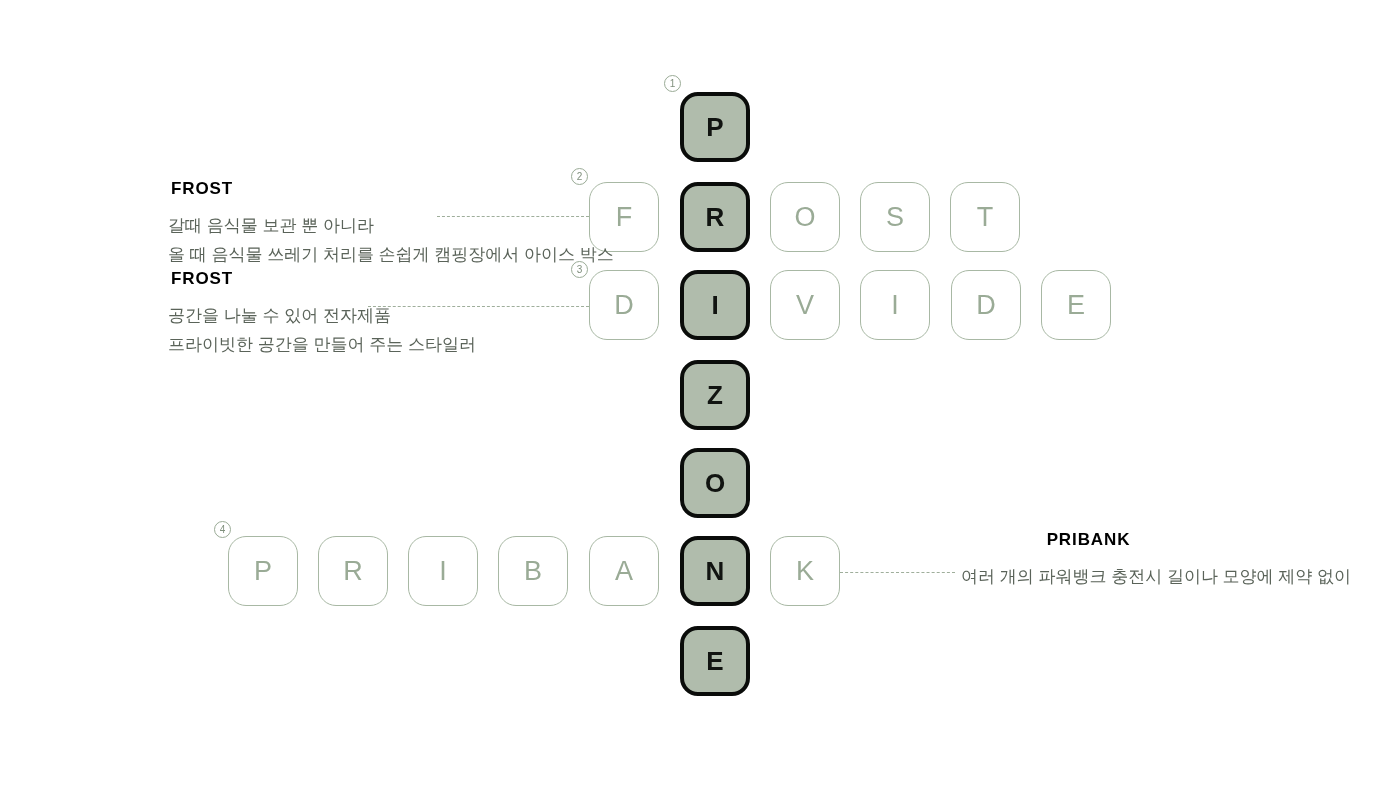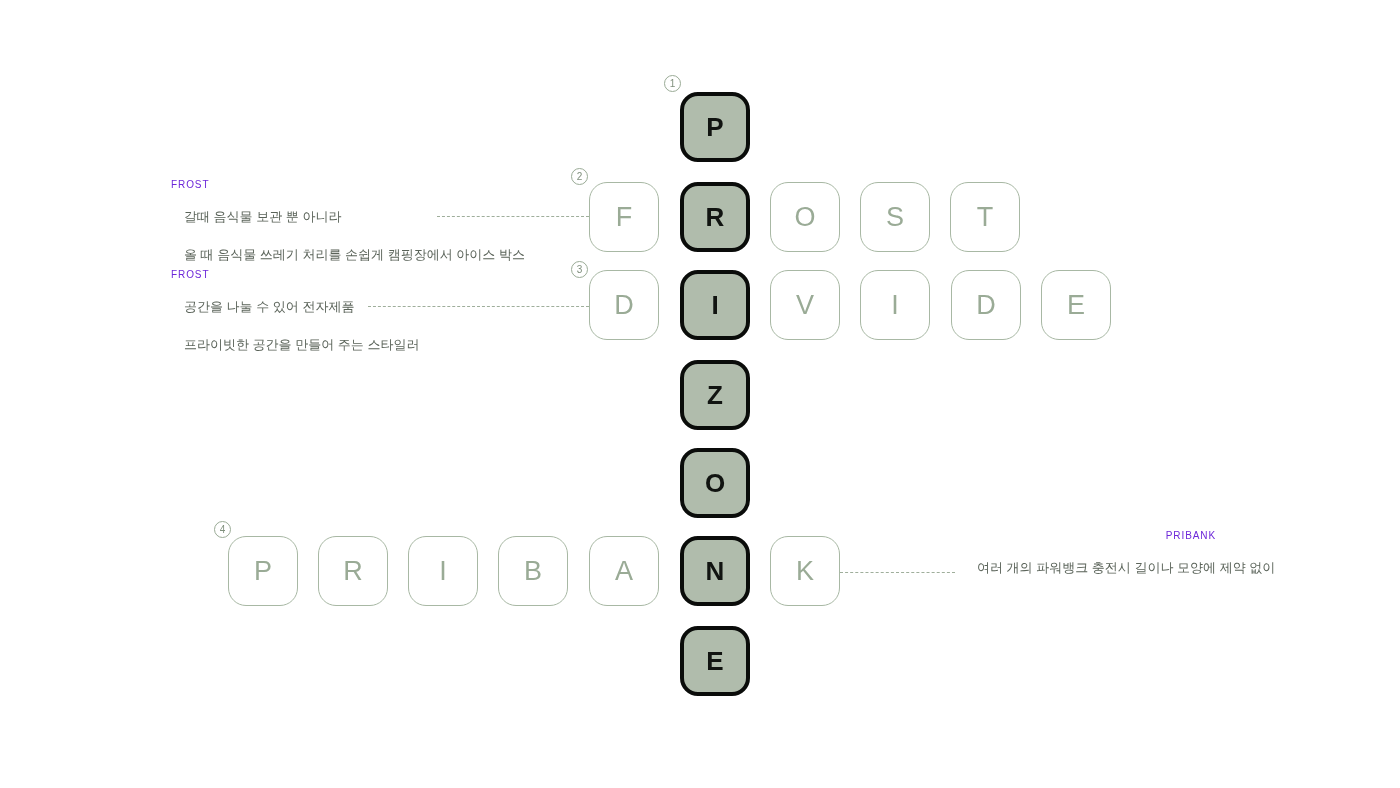--- a/index.html
+++ b/index.html
@@ -83,36 +83,36 @@
   }
 
   
   .label-block {
     position: absolute;
   }
   .label-block.right-align {
     text-align: right;
   }
   .label-title {
-    color: #6d28d9;
-    font-size: 10px;
-    font-weight: 400;
+    color: #000000;
+    font-size: 17px;
+    font-weight: 700;
     letter-spacing: 0.9px;
     margin: 0 0 12px 3px;
     white-space: nowrap;
   }
   .label-block.right-align .label-title {
     margin: 0 3px 12px 0;
   }
   .label-desc {
     color: #5a6359;
-    font-size: 13px;
+    font-size: 17px;
     line-height: 1.72;
     white-space: nowrap;
-    margin: 16px;
+    margin: 0;
   }
 </style>
 </head>
 <body>
 
 <div id="stage">
   <div id="connectors-layer">
       <div class="connector" style="left: 437px; top: 216px; width: 152px;"></div>
       <div class="connector" style="left: 368px; top: 306px; width: 221px;"></div>
       <div class="connector" style="left: 840px; top: 572px; width: 115px;"></div>
@@ -195,18 +195,18 @@
       <div class="label-block" style="left: 168px; top: 179px;">
         <div class="label-title">FROST</div>
         <div class="label-desc">갈때 음식물 보관 뿐 아니라</div>
         <div class="label-desc">올 때 음식물 쓰레기 처리를 손쉽게 캠핑장에서 아이스 박스</div>
       </div>
       <div class="label-block" style="left: 168px; top: 269px;">
         <div class="label-title">FROST</div>
         <div class="label-desc">공간을 나눌 수 있어 전자제품</div>
         <div class="label-desc">프라이빗한 공간을 만들어 주는 스타일러</div>
       </div>
-      <div class="label-block right-align" style="left: 961px; top: 530px; right: 181px; text-align: right;">
+      <div class="label-block right-align" style="left: 961px; top: 530px; right: 181px; text-align: center;">
         <div class="label-title">PRIBANK</div>
         <div class="label-desc">여러 개의 파워뱅크 충전시 길이나 모양에 제약 없이</div>
       </div>
     </div>
 </div>
 
 </body></html>

